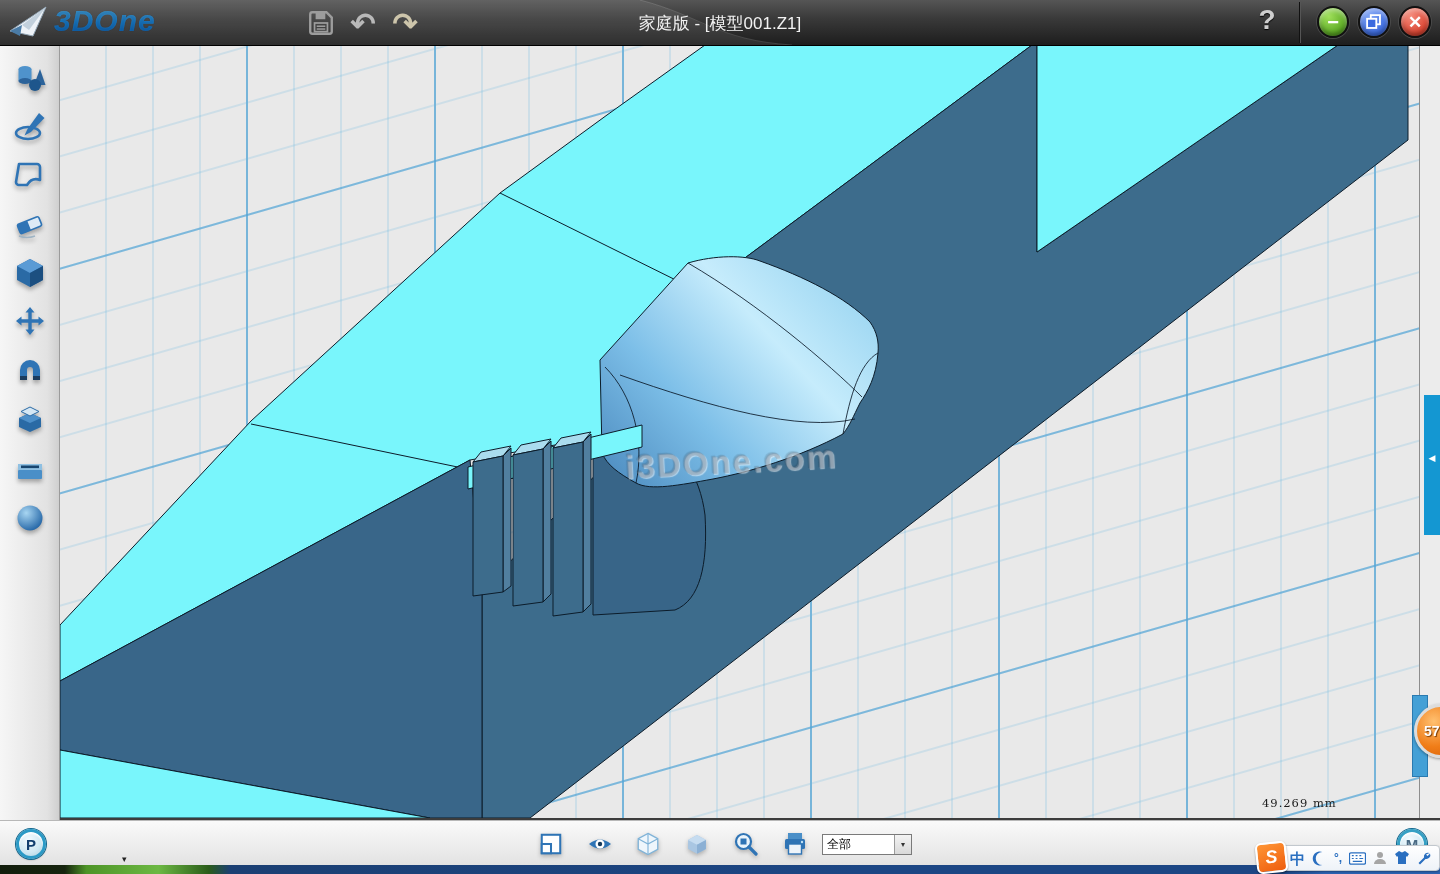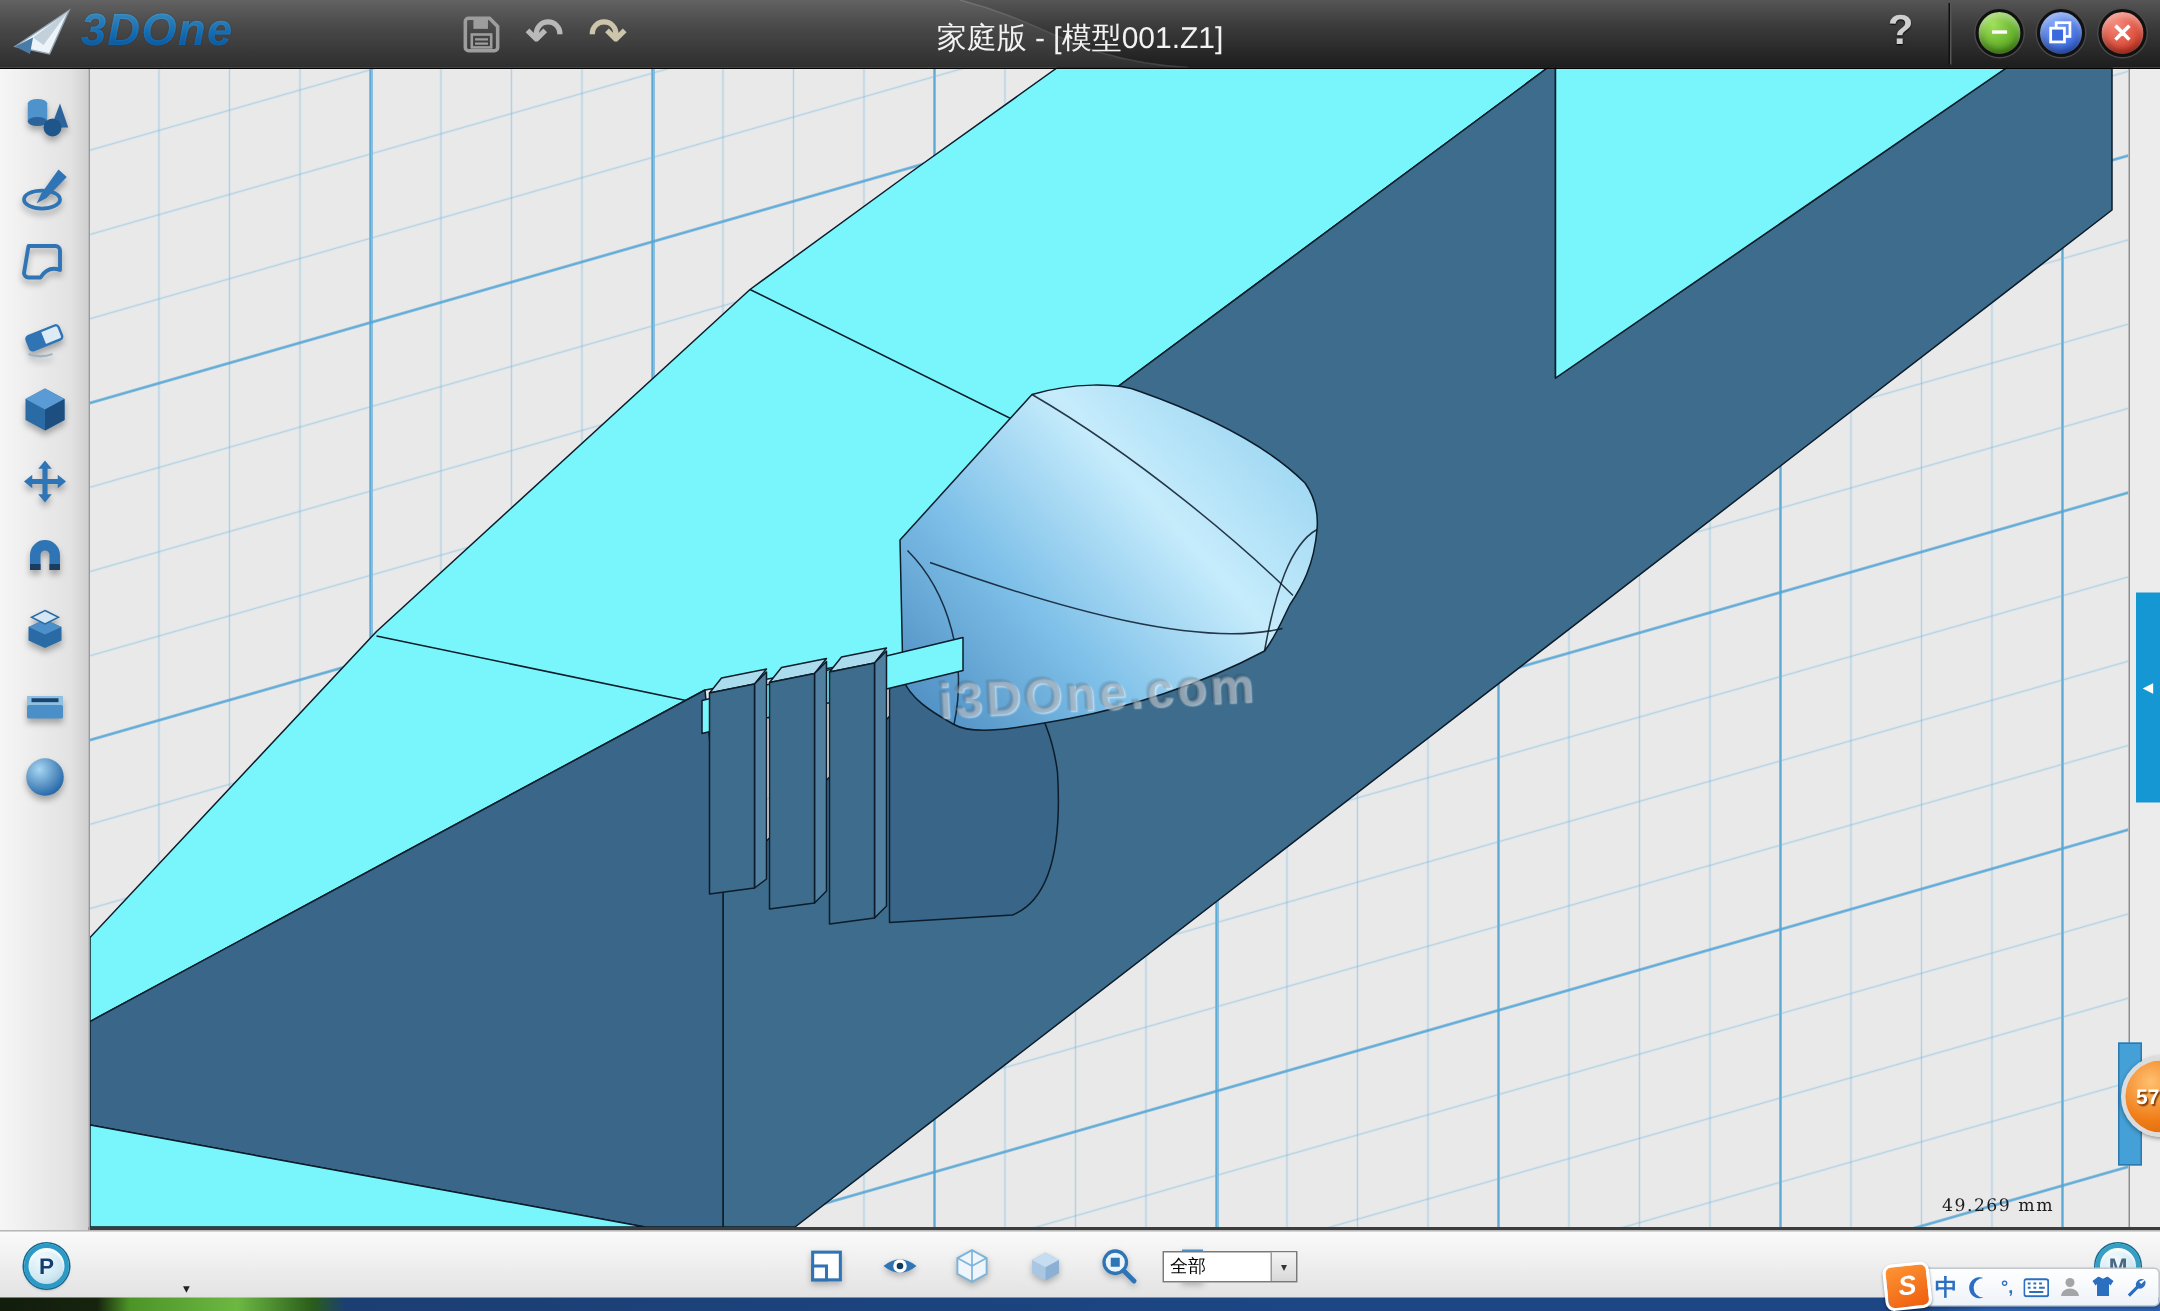--- a/index.html
+++ b/index.html
@@ -11,21 +11,21 @@
     border-bottom:1px solid #000;z-index:40;}
   .swoosh{position:absolute;left:0;top:0;width:900px;height:45px;pointer-events:none;}
   .logo{position:absolute;left:8px;top:3px;display:flex;align-items:center;}
   .logo-text{font-style:italic;font-weight:bold;font-size:30px;letter-spacing:1px;
     background:linear-gradient(180deg,#6fd4fb,#2196e8 55%,#0d5fb0);
     -webkit-background-clip:text;background-clip:text;color:#2ea6f2;-webkit-text-fill-color:transparent;
     margin-left:6px;text-shadow:0 0 1px rgba(0,40,90,.4);text-align:center;}
   .qa{position:absolute;top:6px;display:flex;align-items:center;justify-content:center;width:34px;height:34px;}
   .qa-undo{left:346px;font-size:30px;color:#b9b9b9;font-weight:bold;}
   .qa-redo{left:388px;font-size:30px;color:#cdc5ab;font-weight:bold;}
-  .win-title{position:absolute;left:0;right:0;top:12px;text-align:center;color:#f2f2f2;font-size:20px;}
+  .win-title{position:absolute;left:0;right:0;top:12px;text-align:center;color:#f2f2f2;font-size:17px;}
   .help{position:absolute;left:1252px;top:4px;font-size:28px;font-weight:bold;color:#cfcfcf;
     text-shadow:0 1px 1px #000;width:30px;text-align:center;}
   .tb-sep{position:absolute;left:1300px;top:2px;width:1px;height:41px;background:#555;box-shadow:-1px 0 0 #111;}
   .winbtn{position:absolute;top:6px;width:28px;height:28px;border-radius:50%;
     display:flex;align-items:center;justify-content:center;color:#fff;
     border:2px solid #111;box-shadow:0 0 0 1px #4a4a4a,inset 0 3px 4px rgba(255,255,255,.45),inset 0 -3px 4px rgba(0,0,0,.35);}
   .wb-min{left:1317px;background:radial-gradient(circle at 35% 30%,#9fe05a,#58a621 70%,#3c7d12);font-size:20px;font-weight:bold;line-height:20px;}
   .wb-res{left:1358px;background:radial-gradient(circle at 35% 30%,#7da2f5,#3b6adf 70%,#2449b4);}
   .wb-cls{left:1399px;background:radial-gradient(circle at 35% 30%,#f5897a,#d8422f 70%,#a8281a);font-size:17px;font-weight:bold;}
   
@@ -34,21 +34,21 @@
     border-right:1px solid #9b9b9b;display:flex;flex-direction:column;align-items:center;
     padding-top:16px;gap:17px;box-sizing:border-box;z-index:30;}
   .tool{width:34px;height:32px;display:flex;align-items:center;justify-content:center;
     filter:drop-shadow(0 3px 2px rgba(0,0,0,.3));cursor:pointer;}
   
   .viewport{position:absolute;left:60px;top:45px;width:1359px;height:773px;background:#e9e9e9;z-index:1;}
   .vp-bottom-line{position:absolute;left:0;top:818px;width:1440px;height:2px;background:#3c3c3c;z-index:5;}
   .watermark{position:absolute;left:565px;top:398px;font-size:33px;font-weight:bold;letter-spacing:2px;
     color:rgba(130,142,158,.40);transform:rotate(-3deg);
     text-shadow:1px 1px 1px rgba(255,255,255,.5),-1px -1px 1px rgba(0,0,0,.12);pointer-events:none;}
-  .measure{position:absolute;left:1202px;top:751px;width:140px;text-align:center;
+  .measure{position:absolute;left:1202px;top:751px;width:140px;text-align:left;
     font-family:"DejaVu Serif",serif;font-size:11.5px;color:#1c1c1c;letter-spacing:1px;pointer-events:none;}
   
   .rstrip{position:absolute;left:1419px;top:45px;width:21px;height:773px;background:#ececec;
     border-left:1px solid #8d8d8d;z-index:20;}
   .rtab{position:absolute;left:1424px;top:395px;width:16px;height:140px;background:#1497d2;z-index:25;
     color:#fff;font-size:9px;display:flex;justify-content:center;cursor:pointer;}
   .rtab span{margin-top:58px;}
   .rthumb{position:absolute;left:1412px;top:695px;width:14px;height:80px;background:#44a0d6;
     border:1px solid #2a7ab0;z-index:24;cursor:pointer;}
   .badge64{position:absolute;left:1414px;top:704px;width:54px;height:54px;border-radius:50%;
@@ -61,21 +61,21 @@
     background:linear-gradient(#fafafa,#e2e2e2);border-top:1px solid #b8b8b8;z-index:30;}
   .navbtn{position:absolute;width:30px;height:30px;border-radius:50%;top:8px;
     background:radial-gradient(circle at 40% 32%,#f4fbff,#cfe8f2 60%,#a8ccdc);
     border:3px solid #2b9ac6;box-shadow:0 0 0 1px #13688f,0 1px 2px rgba(0,0,0,.35),inset 0 2px 2px #fff;
     display:flex;align-items:center;justify-content:center;font-weight:bold;cursor:pointer;box-sizing:border-box;}
   .pbtn{left:16px;color:#123f6e;font-size:15px;}
   .mbtn{left:1397px;color:#4a6a84;font-size:15px;border-color:#36a0c4;}
   .pmenu{position:absolute;left:122px;top:33px;font-size:9px;color:#222;cursor:pointer;}
   .bicon{position:absolute;top:10px;width:26px;height:26px;display:flex;align-items:center;justify-content:center;
     filter:drop-shadow(0 2px 2px rgba(0,0,0,.25));cursor:pointer;}
-  .combo{position:absolute;left:775px;top:13px;width:90px;height:21px;background:#fff;
+  .combo{position:absolute;left:822px;top:13px;width:90px;height:21px;background:#fff;
     border:1px solid #7a7a7a;box-sizing:border-box;display:flex;align-items:center;cursor:pointer;}
   .combo-val{flex:1;font-size:12px;padding-left:4px;color:#000;}
   .combo-btn{width:16px;height:100%;background:linear-gradient(#f4f4f4,#d8d8d8);
     border-left:1px solid #9a9a9a;display:flex;align-items:center;justify-content:center;
     font-size:8px;color:#333;}
   
   .taskbar{position:absolute;left:0;top:865px;width:1440px;height:9px;z-index:50;
     background:linear-gradient(90deg,#121d0c 0%,#16240e 4.5%,#4d9427 6%,#6cb843 11%,#2a5c1a 14.5%,
       #1b3f73 16%,#1c4684 60%,#1c4684 89%,#2c63b2 92%,#2c63b2 100%);}
   

